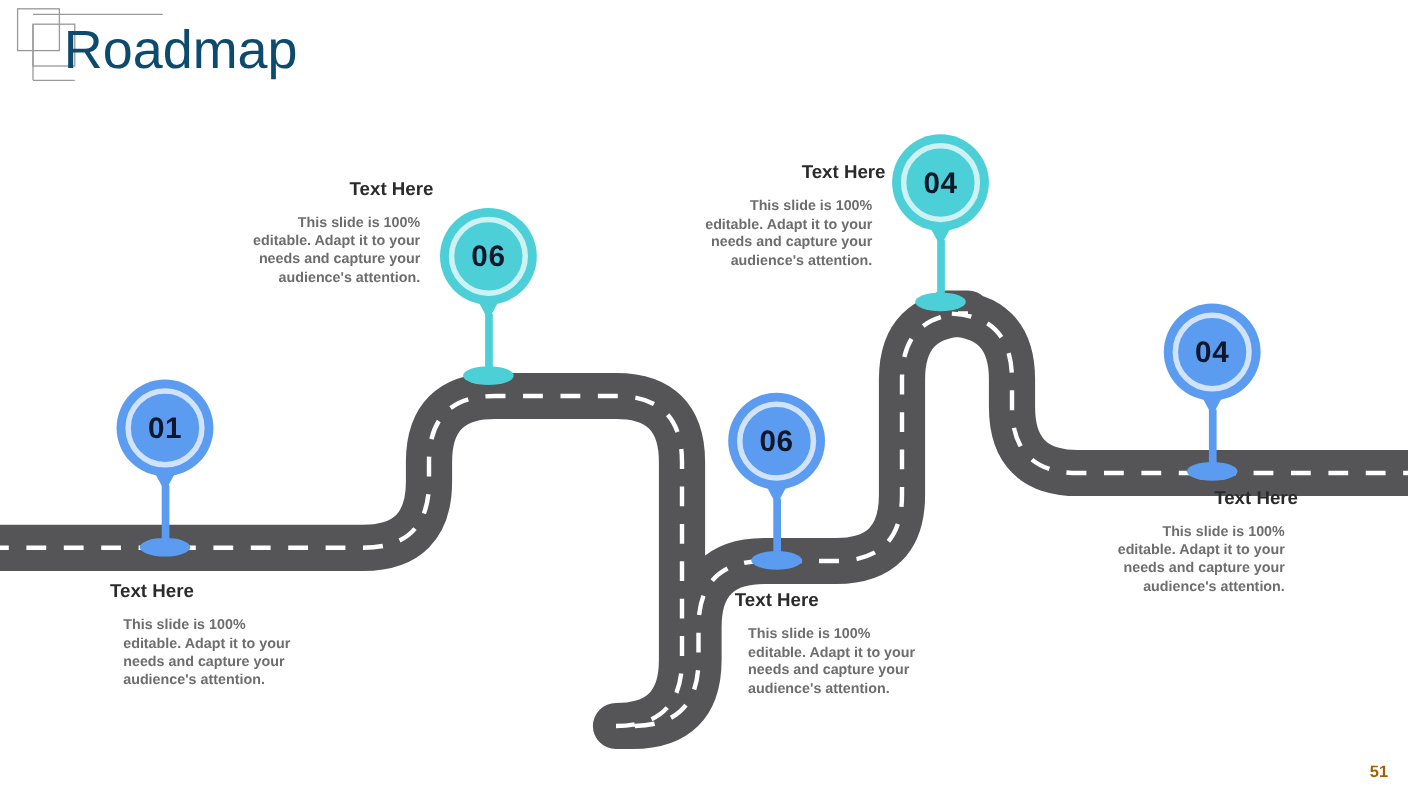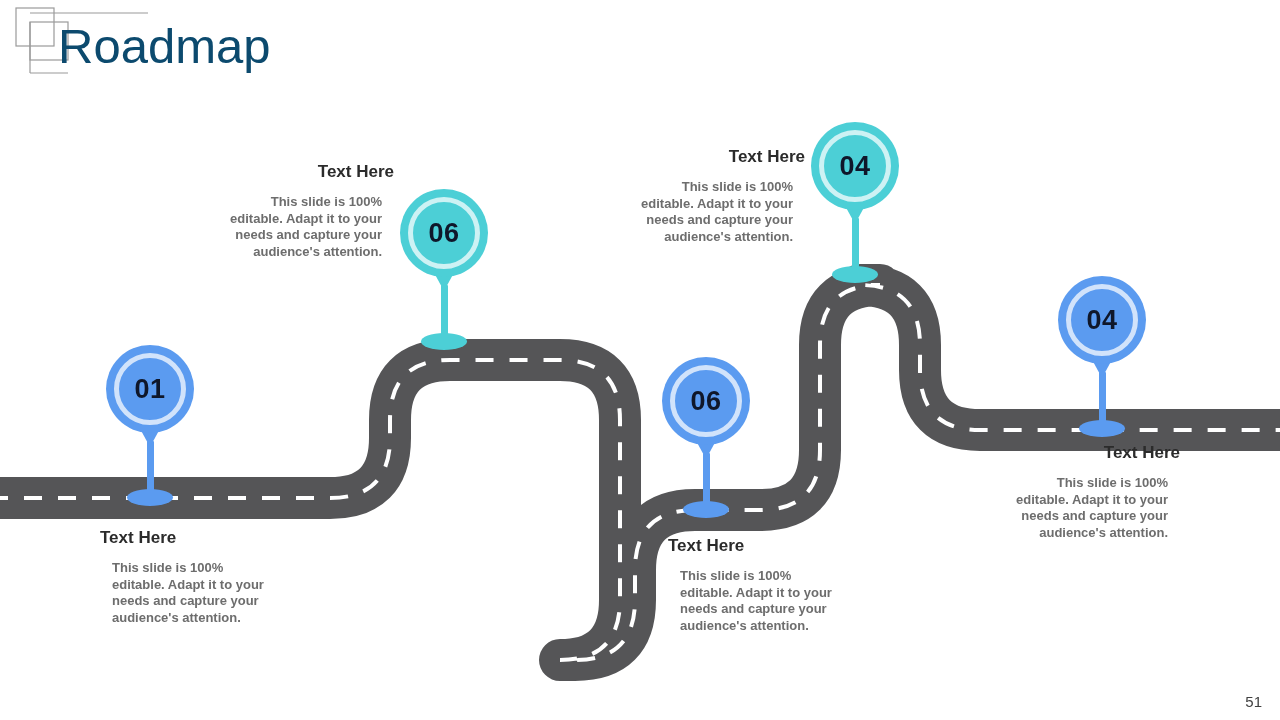--- a/index.html
+++ b/index.html
@@ -123,22 +123,22 @@
     line-height: 16.5px;
     margin: 12px;
   }
 
   
   #page-number {
     position: absolute;
     right: 18px;
     bottom: 10px;
     font-size: 15px;
-    font-weight: 400;
-    color: #404040;
+    font-weight: 700;
+    color: #a16207;
   }
 </style>
 </head>
 <body>
 
 <svg id="header-decoration" viewBox="0 0 170 90" xmlns="http://www.w3.org/2000/svg">
   <rect x="16" y="8" width="38" height="38" fill="none" stroke="#9a9a9a" stroke-width="1.2"></rect>
   <rect x="30" y="22" width="38" height="38" fill="none" stroke="#9a9a9a" stroke-width="1.2"></rect>
   <line x1="30" y1="13" x2="148" y2="13" stroke="#9a9a9a" stroke-width="1.2"></line>
   <line x1="30" y1="73" x2="68" y2="73" stroke="#9a9a9a" stroke-width="1.2"></line>

